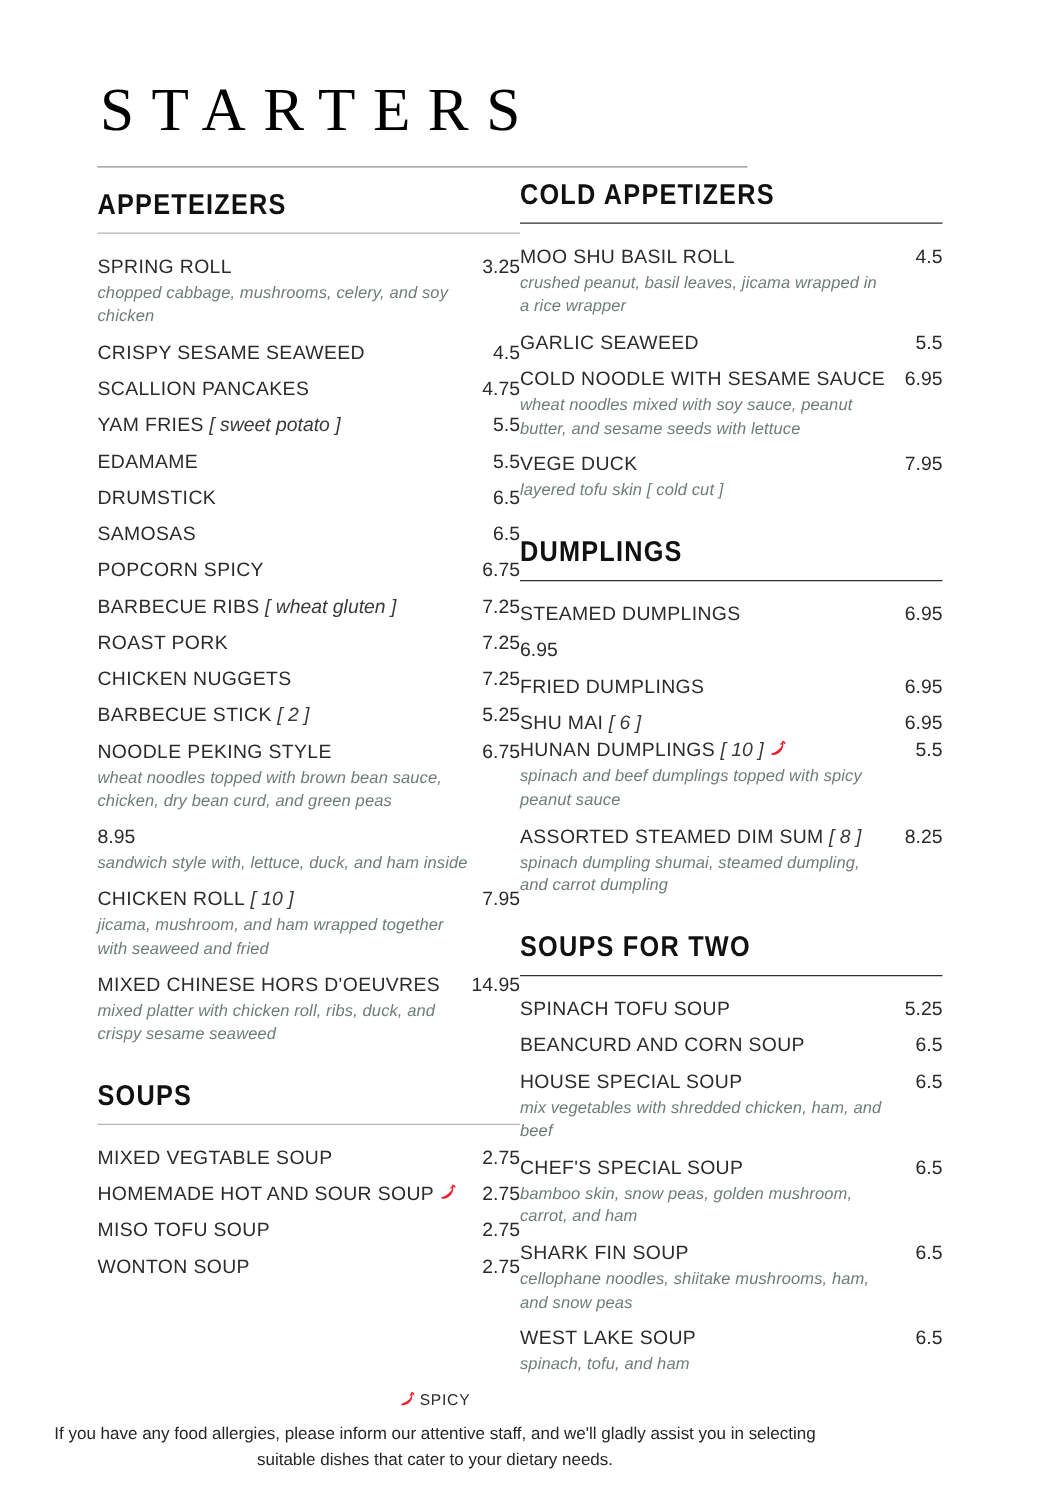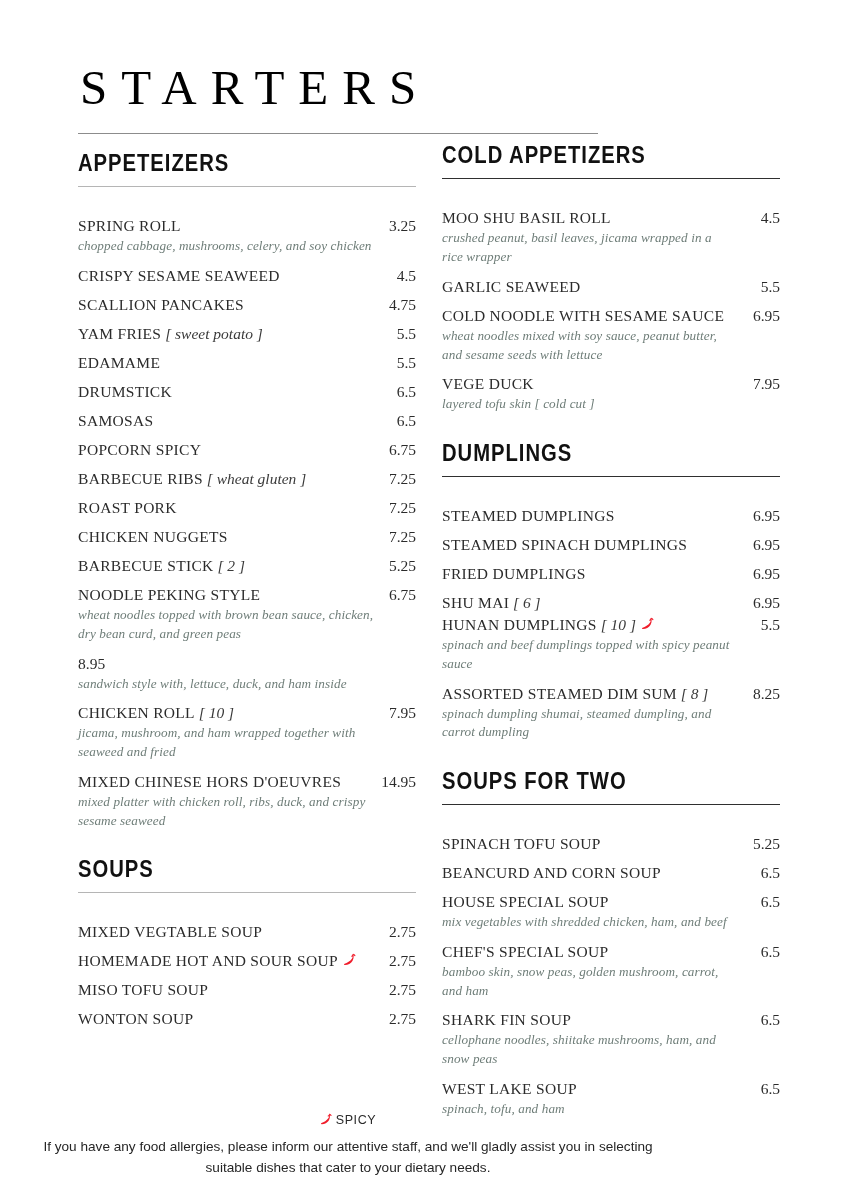--- a/index.html
+++ b/index.html
@@ -40,21 +40,20 @@
   .title-rule {
     margin-top: 20px;
     width: 520px;
     height: 1px;
     background: #8c8c8c;
   }
 
   
   .columns {
     display: flex;
-    gap: 26px;
     margin-top: 16px;
     justify-content: space-between;
   }
   .col {
     width: 338px;
     flex: 0 0 338px;
   }
   .col-right {
     width: 338px;
     flex: 0 0 338px;
@@ -78,22 +77,21 @@
   .section-rule {
     margin-top: 9px;
     height: 1px;
     background: #b5b5b5;
     width: 100%;
   }
   .col-right .section-rule {
     background: #2f2f2f;
   }
   .section-items {
-    margin-top: 30px;
-    font-family: Liberation Serif, serif;
+    margin-top: 18px;
   }
 
   
   .item {
     margin-bottom: 11px;
   }
   .item.tight {
     margin-bottom: 4px;
   }
   .item-row {
@@ -368,21 +366,20 @@
           <div class="section-rule"></div>
           <div class="section-items">
             <div class="item">
               <div class="item-row">
                 <div class="item-name">STEAMED DUMPLINGS</div>
                 <div class="item-price">6.95</div>
               </div>
             </div>
             <div class="item">
               <div class="item-row">
-                <div class="item-name">STEAMED SPINACH DUMPLINGS</div>
                 <div class="item-price">6.95</div>
               </div>
             </div>
             <div class="item">
               <div class="item-row">
                 <div class="item-name">FRIED DUMPLINGS</div>
                 <div class="item-price">6.95</div>
               </div>
             </div>
             <div class="item tight">

